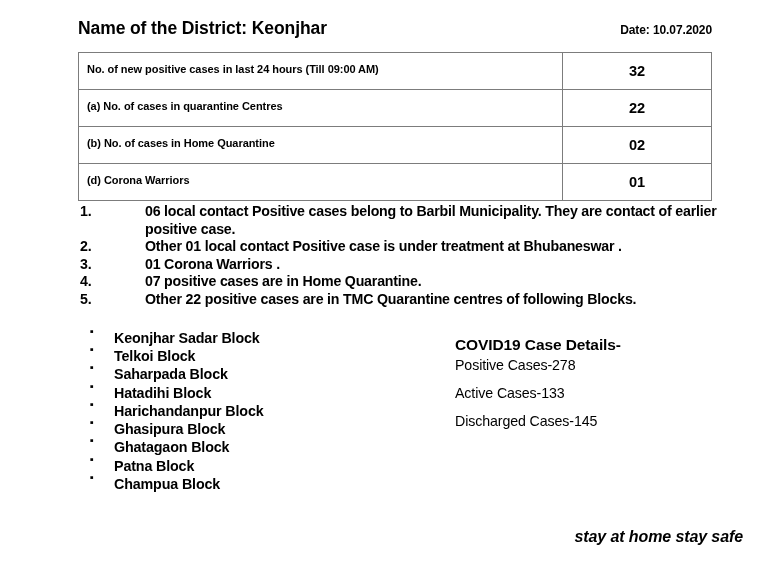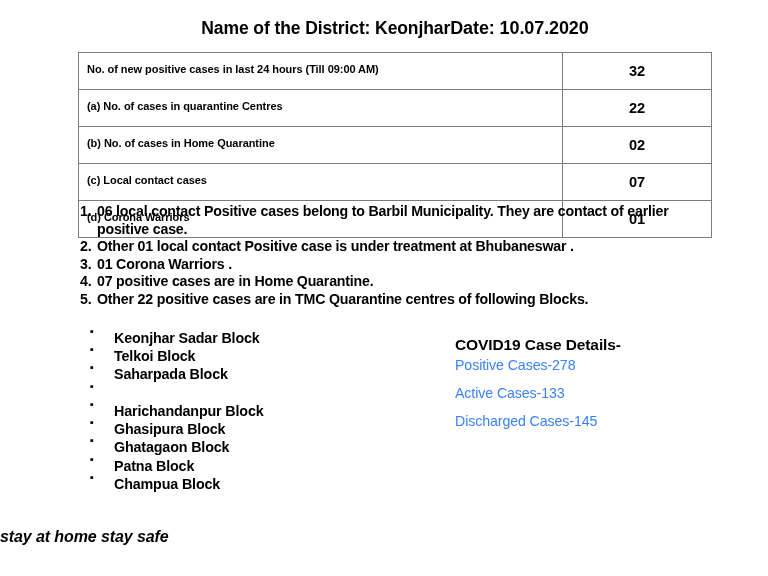--- a/index.html
+++ b/index.html
@@ -22,31 +22,31 @@
     box-sizing: border-box;
   }
 
   
   .header {
     position: absolute;
     left: 78px;
     top: 18px;
     width: 634px;
     display: flex;
-    justify-content: center;
+    justify-content: space-between;
     align-items: baseline;
   }
   .header-title {
     font-size: 17.5px;
     font-weight: bold;
     letter-spacing: -0.1px;
     white-space: nowrap;
   }
   .header-date {
-    font-size: 18px;
+    font-size: 12px;
     font-weight: bold;
     letter-spacing: -0.1px;
     white-space: nowrap;
   }
 
   
   .stats-table {
     position: absolute;
     left: 78px;
     top: 52px;
@@ -85,20 +85,21 @@
     font-weight: bold;
     line-height: 17.5px;
     letter-spacing: -0.2px;
   }
   .note-num {
     width: 17px;
     flex: none;
   }
   .note-text {
     flex: 1;
+    margin-left: 48px;
   }
 
   
   .blocks-list {
     position: absolute;
     left: 90px;
     top: 322px;
     width: 330px;
   }
   .block-item {
@@ -132,33 +133,33 @@
   .case-details-title {
     font-size: 15.5px;
     font-weight: bold;
     letter-spacing: -0.1px;
     margin-bottom: 3px;
     white-space: nowrap;
   }
   .case-stat {
     font-size: 14.2px;
     font-weight: normal;
-    color: #3b82f6;
+    color: #000000;
     letter-spacing: -0.1px;
     margin-bottom: 12px;
     white-space: nowrap;
   }
 
   
   .footer {
     position: absolute;
-    left: 0;
+    left: 15px;
     top: 528px;
     width: 728px;
-    text-align: left;
+    text-align: right;
   }
   .footer-text {
     display: inline-block;
     font-size: 16px;
     font-weight: bold;
     font-style: italic;
     letter-spacing: -0.1px;
   }
 </style>
 </head>
@@ -179,24 +180,20 @@
       </tr>
       <tr>
         <td>(a) No. of cases in quarantine Centres</td>
         <td class="value-cell">22</td>
       </tr>
       <tr>
         <td>(b) No. of cases in Home Quarantine</td>
         <td class="value-cell">02</td>
       </tr>
       <tr>
-        <td>(c) Local contact cases</td>
-        <td class="value-cell">07</td>
-      </tr>
-      <tr>
         <td>(d) Corona Warriors</td>
         <td class="value-cell">01</td>
       </tr>
     </tbody>
   </table>
 
   <div class="notes">
     <div class="note-row">
       <span class="note-num">1.</span>
       <span class="note-text">06 local contact Positive cases belong to Barbil Municipality. They are contact of earlier positive case.</span>
@@ -227,20 +224,21 @@
     <div class="block-item">
       <span class="block-bullet">▪</span>
       <span class="block-label">Telkoi Block</span>
     </div>
     <div class="block-item">
       <span class="block-bullet">▪</span>
       <span class="block-label">Saharpada Block</span>
     </div>
     <div class="block-item">
       <span class="block-bullet">▪</span>
+      <span class="block-label">Hatadihi Block</span>
     </div>
     <div class="block-item">
       <span class="block-bullet">▪</span>
       <span class="block-label">Harichandanpur Block</span>
     </div>
     <div class="block-item">
       <span class="block-bullet">▪</span>
       <span class="block-label">Ghasipura Block</span>
     </div>
     <div class="block-item">

